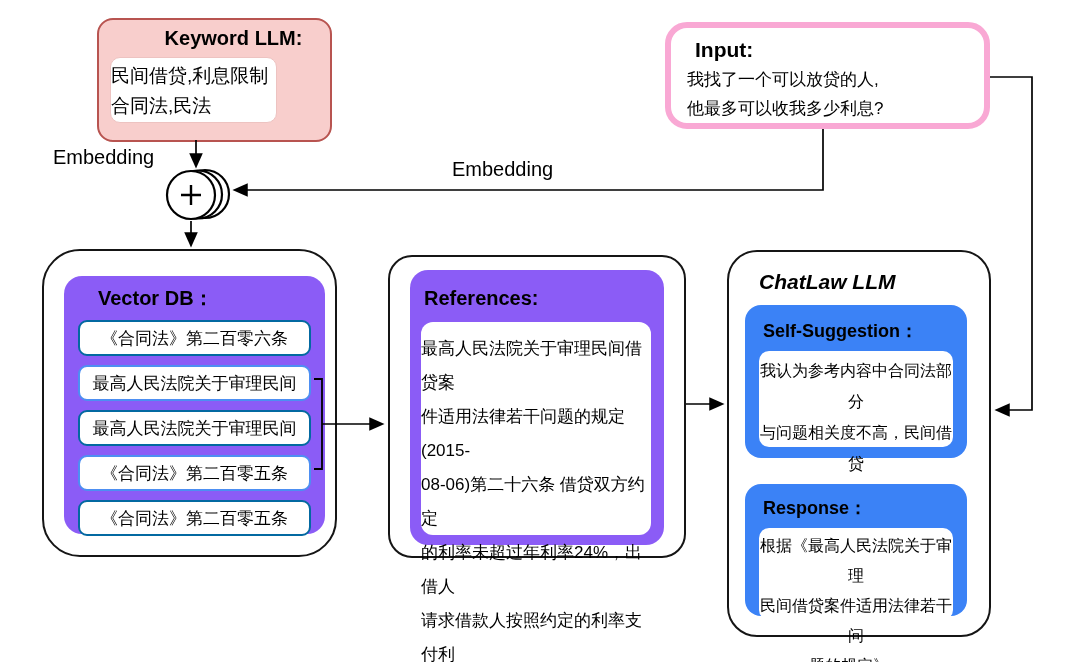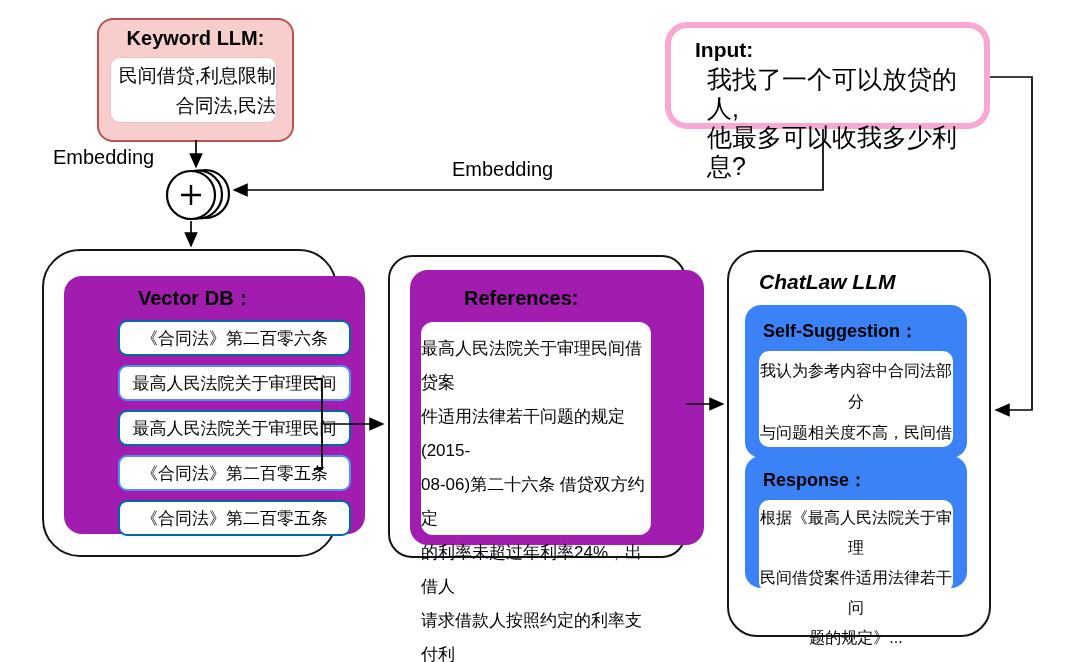--- a/index.html
+++ b/index.html
@@ -4,64 +4,64 @@
 <style>
   html,body{margin:0;padding:0;background:#fff;}
   body{font-family:"Liberation Sans","DejaVu Sans",sans-serif;color:#000;}
   #canvas{position:relative;width:1080px;height:662px;background:#fff;overflow:hidden;}
 
   .abs{position:absolute;}
   .pre{white-space:pre-line;}
 
   
   .kw-box{left:97px;top:18px;width:193px;height:120px;background:#f8cecc;
-          border:2px solid #b85450;border-radius:16px;}
+          border:2px solid #b85450;border-radius:16px;padding-left:38px;}
   .kw-title{width:100%;text-align:center;font-weight:bold;font-size:20px;margin-top:7px;}
   .kw-inner{position:absolute;left:11px;top:37px;width:167px;height:66px;background:#fff;
             border:1px solid #edc3c1;border-radius:10px;font-size:19px;line-height:30px;
-            text-align:right;padding-top:3px;box-sizing:border-box;}
+            text-align:left;padding-top:3px;box-sizing:border-box;}
 
   
   .input-box{left:665px;top:22px;width:325px;height:107px;background:#fff;
              border:6px solid #f9a8d4;border-radius:22px;box-sizing:border-box;}
   .input-title{font-weight:bold;font-size:21px;margin:10px 0 3px 24px;}
-  .input-content{font-size:25px;line-height:29px;margin-left:36px;}
+  .input-content{font-size:17px;line-height:29px;margin-left:16px;}
 
   .embed-label{font-size:20px;}
   .embed-left{left:53px;top:146px;}
   .embed-right{left:452px;top:158px;}
 
   
   .panel{background:#fff;border:2px solid #151515;box-sizing:border-box;}
   .vdb-box{left:42px;top:249px;width:295px;height:308px;border-radius:38px;}
   .ref-box{left:388px;top:255px;width:298px;height:303px;border-radius:24px;}
   .cl-box{left:727px;top:250px;width:264px;height:387px;border-radius:30px;}
 
-  .gray-panel{position:absolute;background:#a21caf;border-radius:18px;padding-left:40px;}
+  .gray-panel{position:absolute;background:#8b5cf6;border-radius:18px;}
   .vdb-gray{left:20px;top:25px;width:261px;height:258px;}
   .ref-gray{left:20px;top:13px;width:254px;height:275px;}
 
   .panel-title{font-weight:bold;font-size:20px;}
   .vdb-title{padding:9px 0 0 34px;}
   .ref-title{padding:17px 0 0 14px;}
   .cl-title{font-weight:bold;font-size:21px;padding:18px 0 0 30px;font-style:italic;}
 
   .pill{position:relative;width:233px;height:36px;margin:0 auto 9px auto;background:#fff;
         border:2px solid #0369a1;border-radius:9px;font-size:17px;line-height:34px;
         text-align:center;box-sizing:border-box;}
   .pill.hl{border-color:#4d8ff2;}
   .pill-list{margin-top:8px;}
 
   .ref-white{position:absolute;left:11px;top:52px;width:230px;height:213px;background:#fff;
              border-radius:12px;font-size:17px;line-height:34px;
              padding-top:10px;box-sizing:border-box;}
 
   .blue-bubble{position:absolute;left:16px;width:222px;background:#3b82f6;border-radius:16px;}
   .ss-bubble{top:53px;height:153px;}
-  .resp-bubble{top:204px;height:132px;}
+  .resp-bubble{top:232px;height:132px;}
   .bubble-title{font-weight:bold;font-size:18px;}
   .ss-title{padding:14px 0 0 18px;}
   .resp-title{padding:12px 0 0 18px;}
   .bubble-white{position:absolute;left:14px;width:194px;background:#fff;border-radius:10px;
                 font-size:16px;text-align:center;box-sizing:border-box;}
   .ss-white{top:46px;height:96px;line-height:31px;padding-top:4px;}
   .resp-white{top:44px;height:92px;line-height:30px;padding-top:3px;}
 
   #connectors{position:absolute;left:0;top:0;pointer-events:none;}
 </style>

